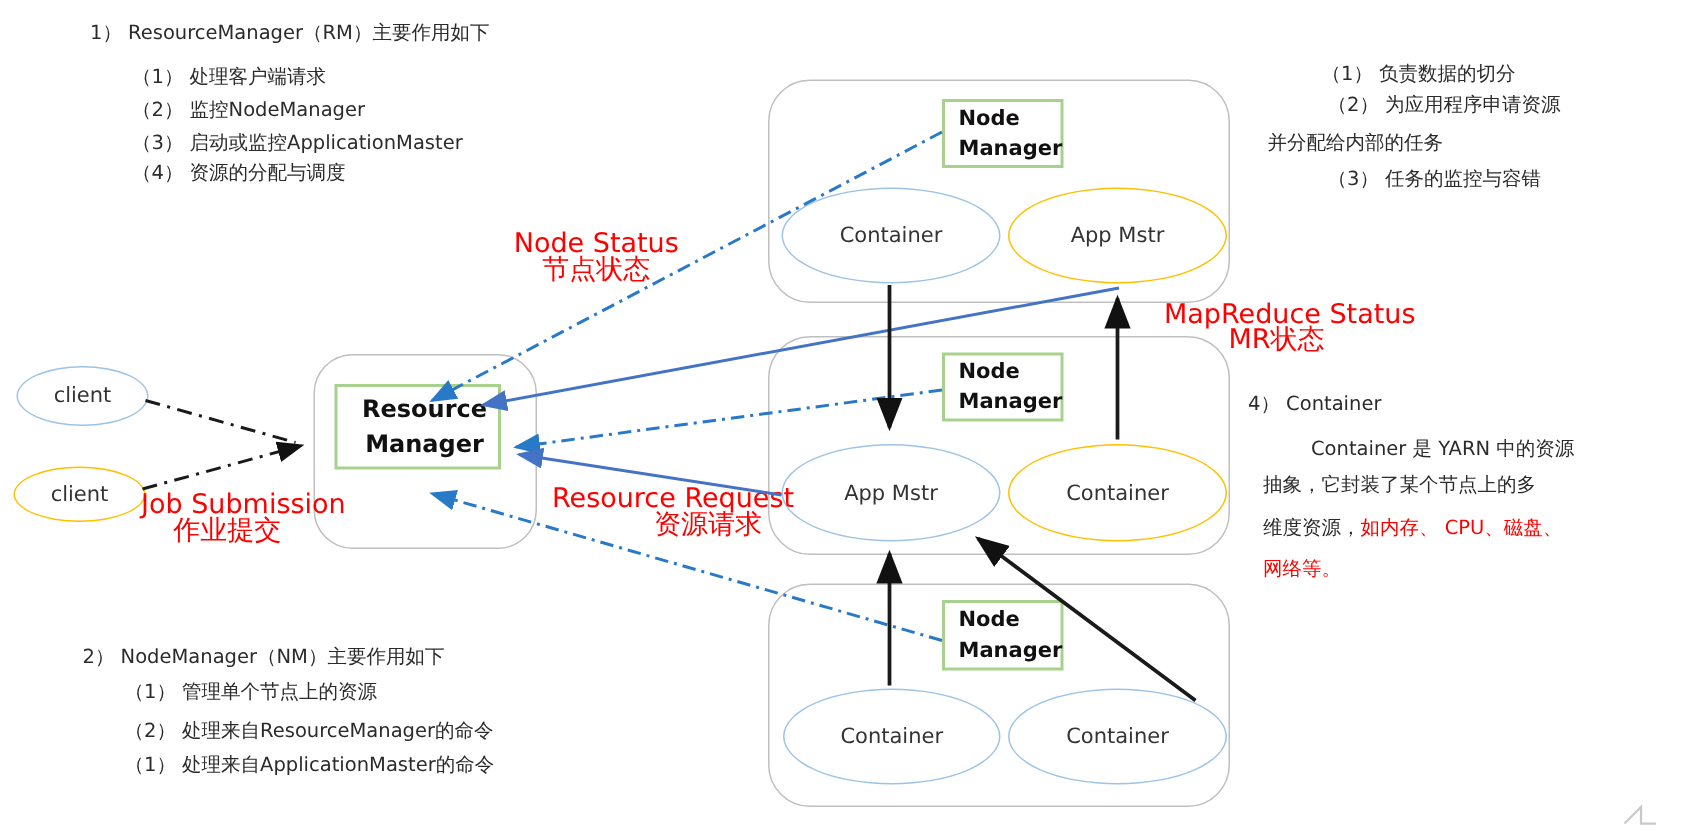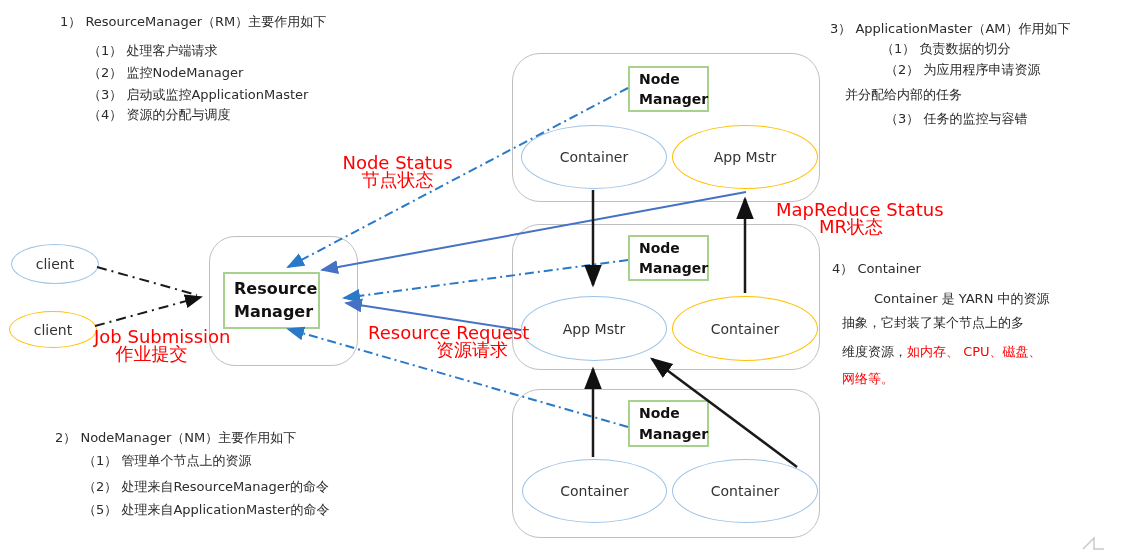--- a/index.html
+++ b/index.html
@@ -46,40 +46,39 @@
 
   <div class="note abs" style="left:60px;top:13px;">1） ResourceManager（RM）主要作用如下</div>
   <div class="note abs" style="left:88px;top:42px;">（1） 处理客户端请求</div>
   <div class="note abs" style="left:88px;top:64px;">（2） 监控NodeManager</div>
   <div class="note abs" style="left:88px;top:86px;">（3） 启动或监控ApplicationMaster</div>
   <div class="note abs" style="left:88px;top:106px;">（4） 资源的分配与调度</div>
 
   <div class="note abs" style="left:55px;top:429px;">2） NodeManager（NM）主要作用如下</div>
   <div class="note abs" style="left:83px;top:452px;">（1） 管理单个节点上的资源</div>
   <div class="note abs" style="left:83px;top:478px;">（2） 处理来自ResourceManager的命令</div>
-  <div class="note abs" style="left:83px;top:501px;">（5） 处理来自ApplicationMaster的命令</div>
+  <div class="note abs" style="left:83px;top:501px;">（1） 处理来自ApplicationMaster的命令</div>
 
-  <div class="note abs" style="left:830px;top:20px;">3） ApplicationMaster（AM）作用如下</div>
   <div class="note abs" style="left:881px;top:40px;">（1） 负责数据的切分</div>
   <div class="note abs" style="left:885px;top:61px;">（2） 为应用程序申请资源</div>
   <div class="note abs" style="left:845px;top:86px;">并分配给内部的任务</div>
   <div class="note abs" style="left:885px;top:110px;">（3） 任务的监控与容错</div>
 
   <div class="note abs" style="left:832px;top:260px;">4） Container</div>
   <div class="note abs" style="left:874px;top:290px;">Container 是 YARN 中的资源</div>
   <div class="note abs" style="left:842px;top:314px;">抽象，它封装了某个节点上的多</div>
   <div class="note abs" style="left:842px;top:343px;"><span>维度资源，</span><span class="red">如内存、 CPU、磁盘、</span></div>
   <div class="note abs red" style="left:842px;top:370px;">网络等。</div>
 
   <div class="group" style="left:512px;top:53px;width:306px;height:147px;"></div>
   <div class="group" style="left:512px;top:224px;width:306px;height:144px;"></div>
   <div class="group" style="left:512px;top:389px;width:306px;height:147px;"></div>
 
   <div class="rmouter" style="left:209px;top:236px;width:147px;height:128px;"></div>
-  <div class="rmbox" style="left:223px;top:272px;width:97px;height:57px;">
+  <div class="rmbox" style="left:223px;top:256px;width:111px;height:57px;text-align:center;">
     <span>Resource Manager</span>
   </div>
 
   <div class="nmbox" style="left:628px;top:66px;width:81px;height:46px;">
       <span>Node Manager</span>
     </div>
   <div class="nmbox" style="left:628px;top:235px;width:81px;height:46px;">
       <span>Node Manager</span>
     </div>
   <div class="nmbox" style="left:628px;top:400px;width:81px;height:47px;">

